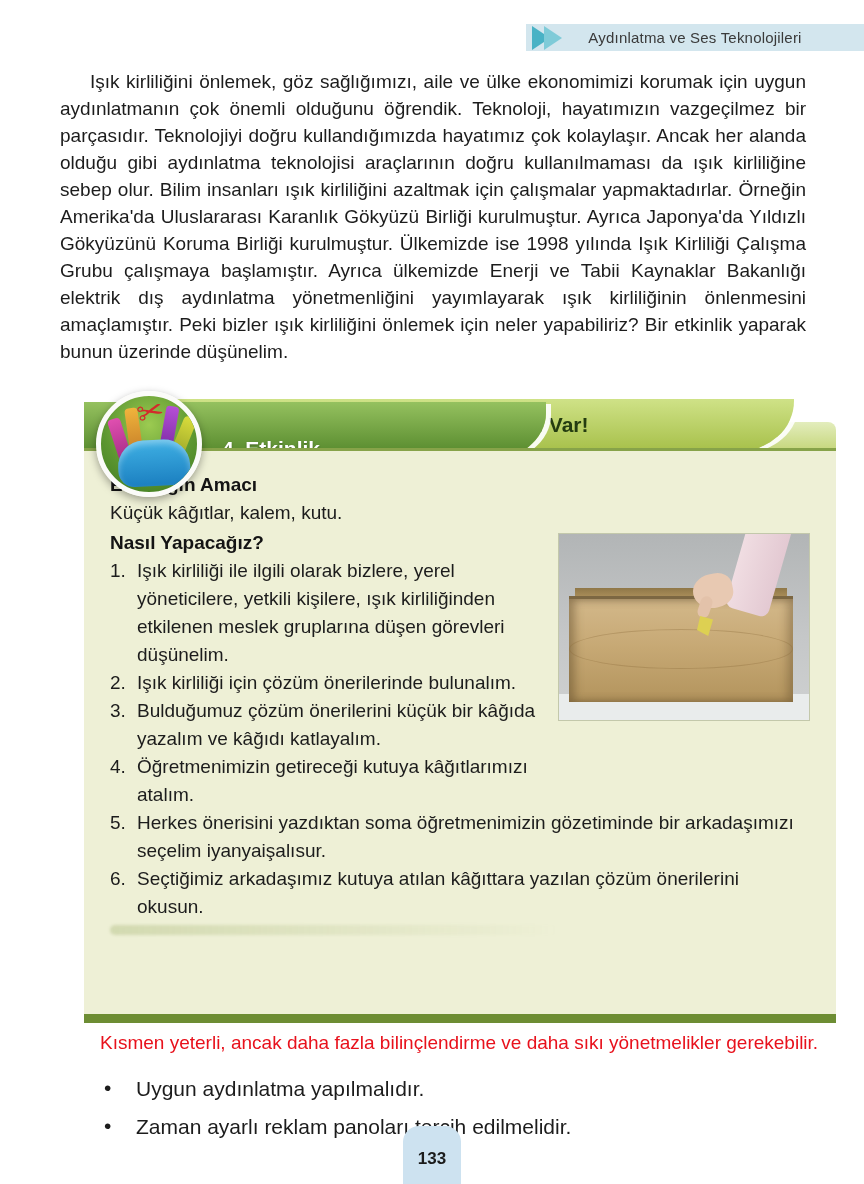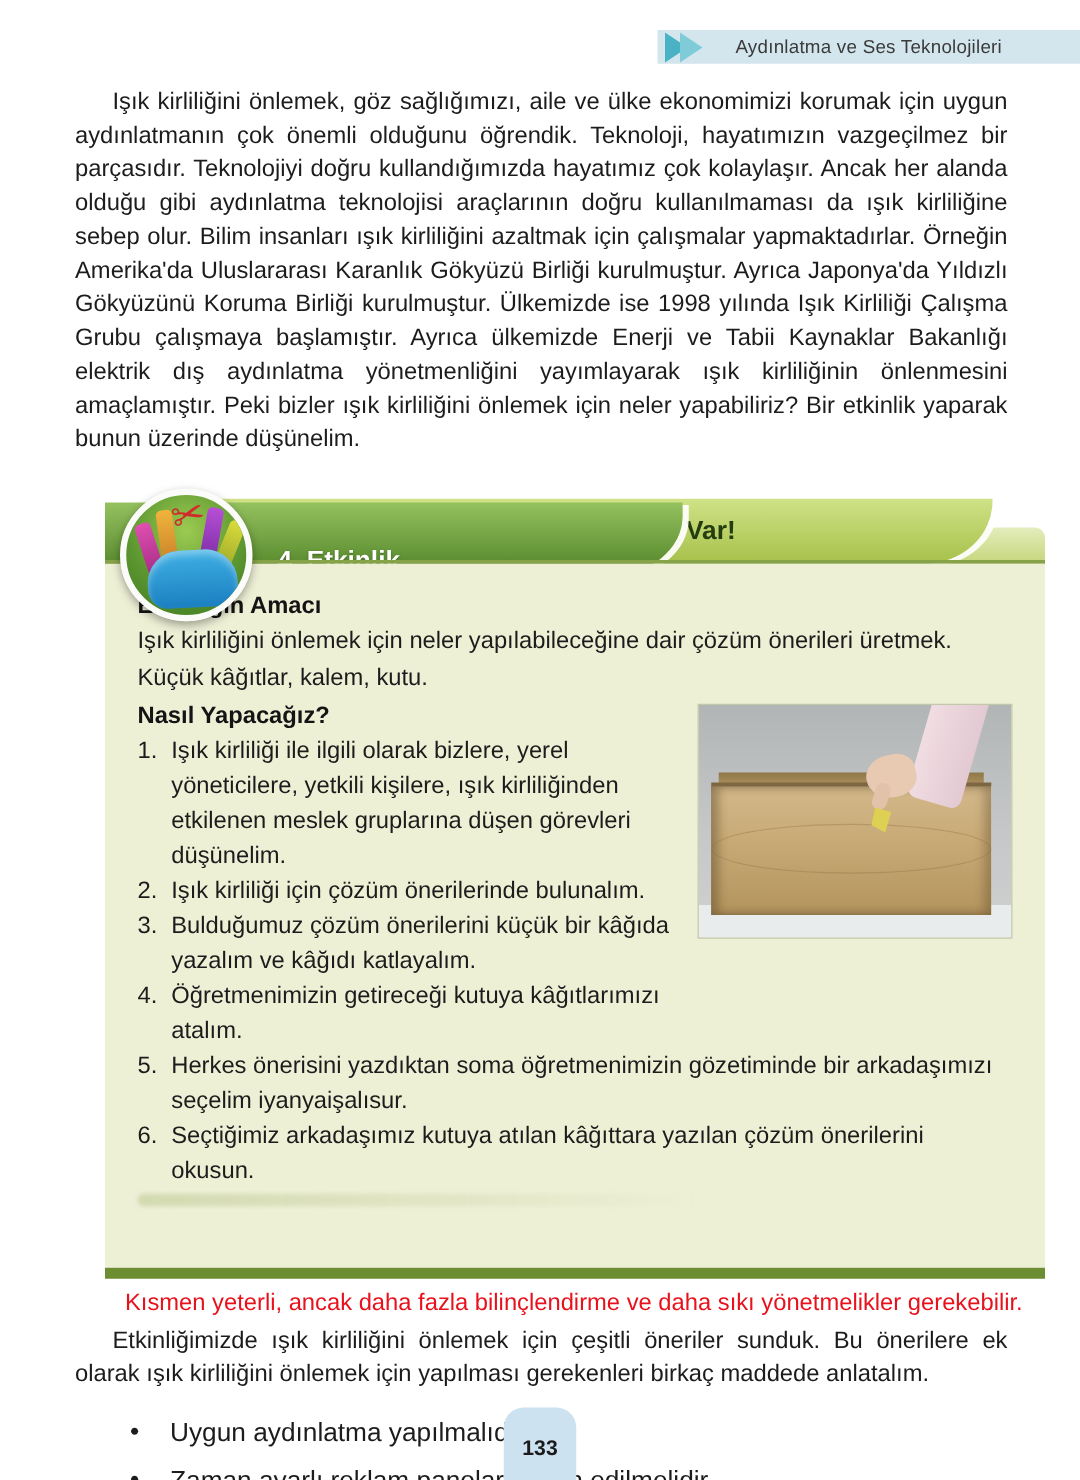--- a/index.html
+++ b/index.html
@@ -139,21 +139,20 @@
         <span class="stick s2"></span>
         <span class="stick s3"></span>
         <span class="stick s4"></span>
         <span class="scissors">✂</span>
         <span class="bluebag"></span>
       </div>
     </div>
 
     <div class="act-body">
       <h3>Etkinliğin Amacı</h3>
-      <p>Işık kirliliğini önlemek için neler yapılabileceğine dair çözüm önerileri üretmek.</p>
       <p>Küçük kâğıtlar, kalem, kutu.</p>
 
       <div class="photo">
         <div class="ph-table"></div>
         <div class="ph-box-back"></div>
         <div class="ph-box">
           <div class="ph-grain"></div>
         </div>
         <div class="ph-arm"></div>
         <div class="ph-hand"></div>
@@ -171,21 +170,20 @@
         <li>Seçtiğimiz arkadaşımız kutuya atılan kâğıttara yazılan çözüm önerilerini okusun.</li>
       </ol>
       <div class="smudge"></div>
     </div>
 
     <div class="act-bottom-bar"></div>
   </section>
 
   <p class="answer">Kısmen yeterli, ancak daha fazla bilinçlendirme ve daha sıkı yönetmelikler gerekebilir.</p>
 
-  <p class="body-para indent closing">Etkinliğimizde ışık kirliliğini önlemek için çeşitli öneriler sunduk. Bu önerilere ek olarak ışık kirliliğini önlemek için yapılması gerekenleri birkaç maddede anlatalım.</p>
 
   <ul class="bullets">
     <li>Uygun aydınlatma yapılmalıdır.</li>
     <li>Zaman ayarlı reklam panoları tercih edilmelidir.</li>
   </ul>
 
   <div class="page-tab">
     <span>133</span>
   </div>
 

